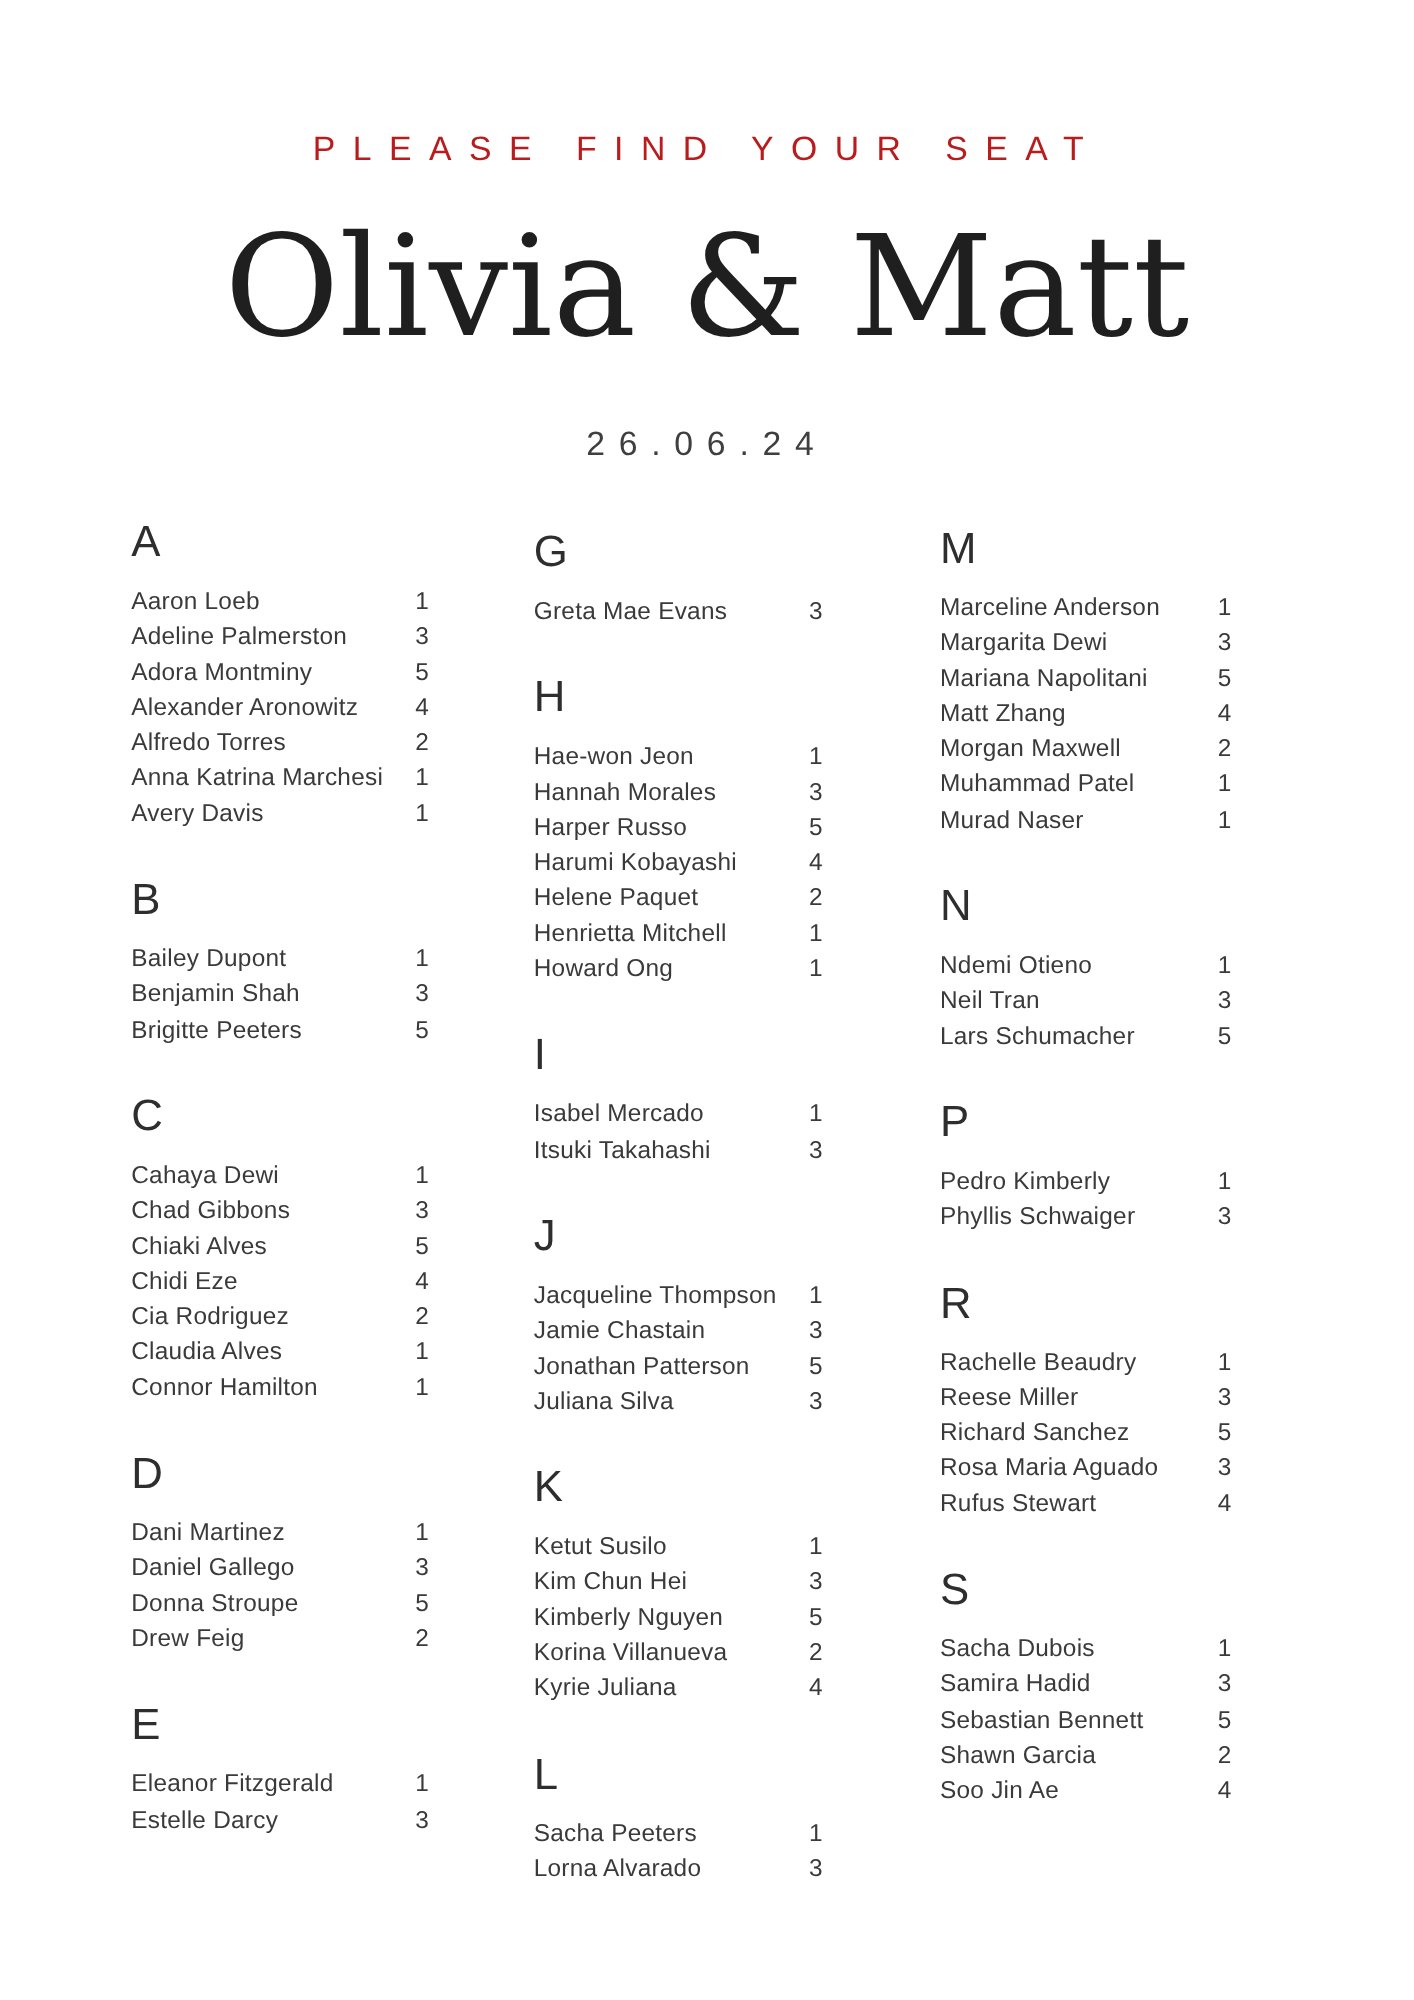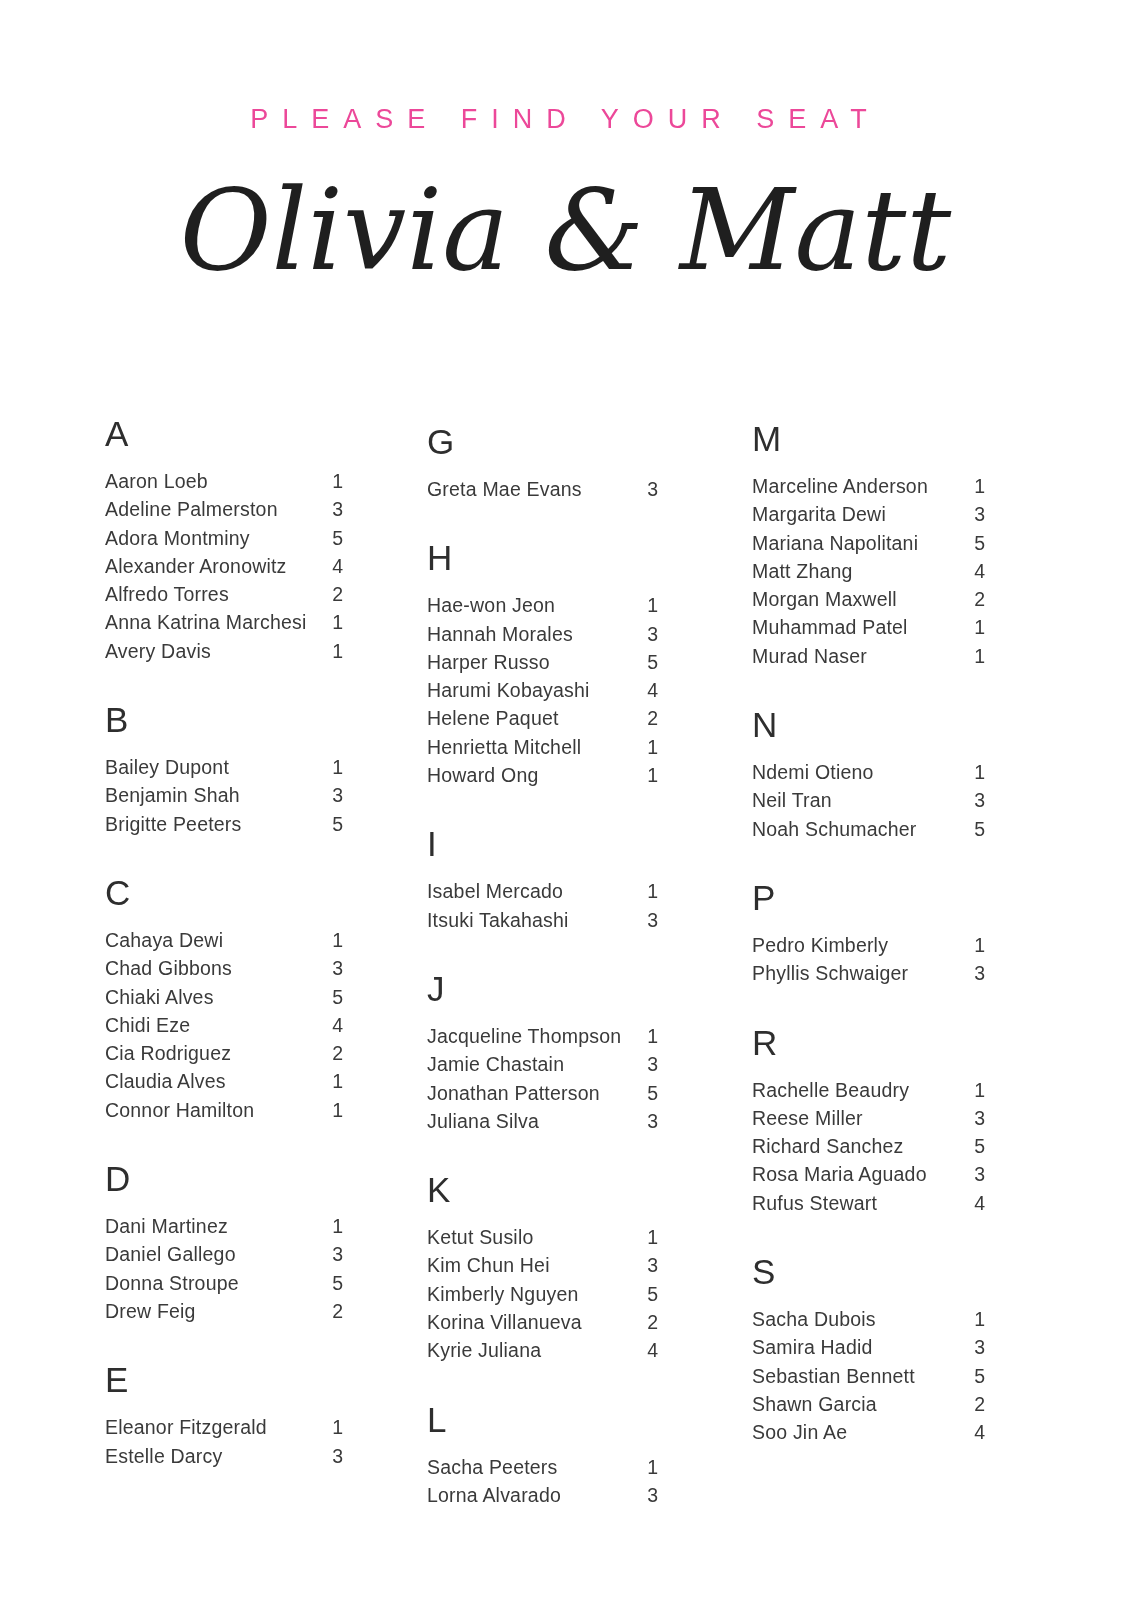--- a/index.html
+++ b/index.html
@@ -13,31 +13,30 @@
     overflow: hidden;
   }
   .tagline {
     position: absolute;
     top: 104px;
     left: 0;
     width: 100%;
     text-align: center;
     font-size: 27px;
     letter-spacing: 14px;
-    color: #ec4899;
+    color: #b91c1c;
     white-space: nowrap;
   }
   .couple {
     position: absolute;
     top: 158px;
     left: 0;
     width: 100%;
     text-align: center;
     font-family: "DejaVu Serif", serif;
-    font-style: italic;
     font-weight: 400;
     font-size: 112px;
     line-height: 1.3;
     color: #1f1f1f;
     white-space: nowrap;
   }
   .date {
     position: absolute;
     top: 340px;
     left: 0;
@@ -76,20 +75,21 @@
   }
   .guest-name { white-space: nowrap; letter-spacing: 0.2px; }
   .table-number { min-width: 20px; text-align: right; }
 </style>
 </head>
 <body>
 
 <div class="page">
   <div class="tagline">PLEASE FIND YOUR SEAT</div>
   <div class="couple">Olivia &amp; Matt</div>
+  <div class="date">26.06.24</div>
   <div class="columns">
       <div class="column col-0">
         <section class="section">
           <div class="section-letter">A</div>
           <div class="guest-row">
             <span class="guest-name">Aaron Loeb</span>
             <span class="table-number">1</span>
           </div>
           <div class="guest-row">
             <span class="guest-name">Adeline Palmerston</span>
@@ -333,21 +333,21 @@
           <div class="section-letter">N</div>
           <div class="guest-row">
             <span class="guest-name">Ndemi Otieno</span>
             <span class="table-number">1</span>
           </div>
           <div class="guest-row">
             <span class="guest-name">Neil Tran</span>
             <span class="table-number">3</span>
           </div>
           <div class="guest-row">
-            <span class="guest-name">Noah Schumacher</span>
+            <span class="guest-name">Lars Schumacher</span>
             <span class="table-number">5</span>
           </div>
         </section>
         <section class="section">
           <div class="section-letter">P</div>
           <div class="guest-row">
             <span class="guest-name">Pedro Kimberly</span>
             <span class="table-number">1</span>
           </div>
           <div class="guest-row">

